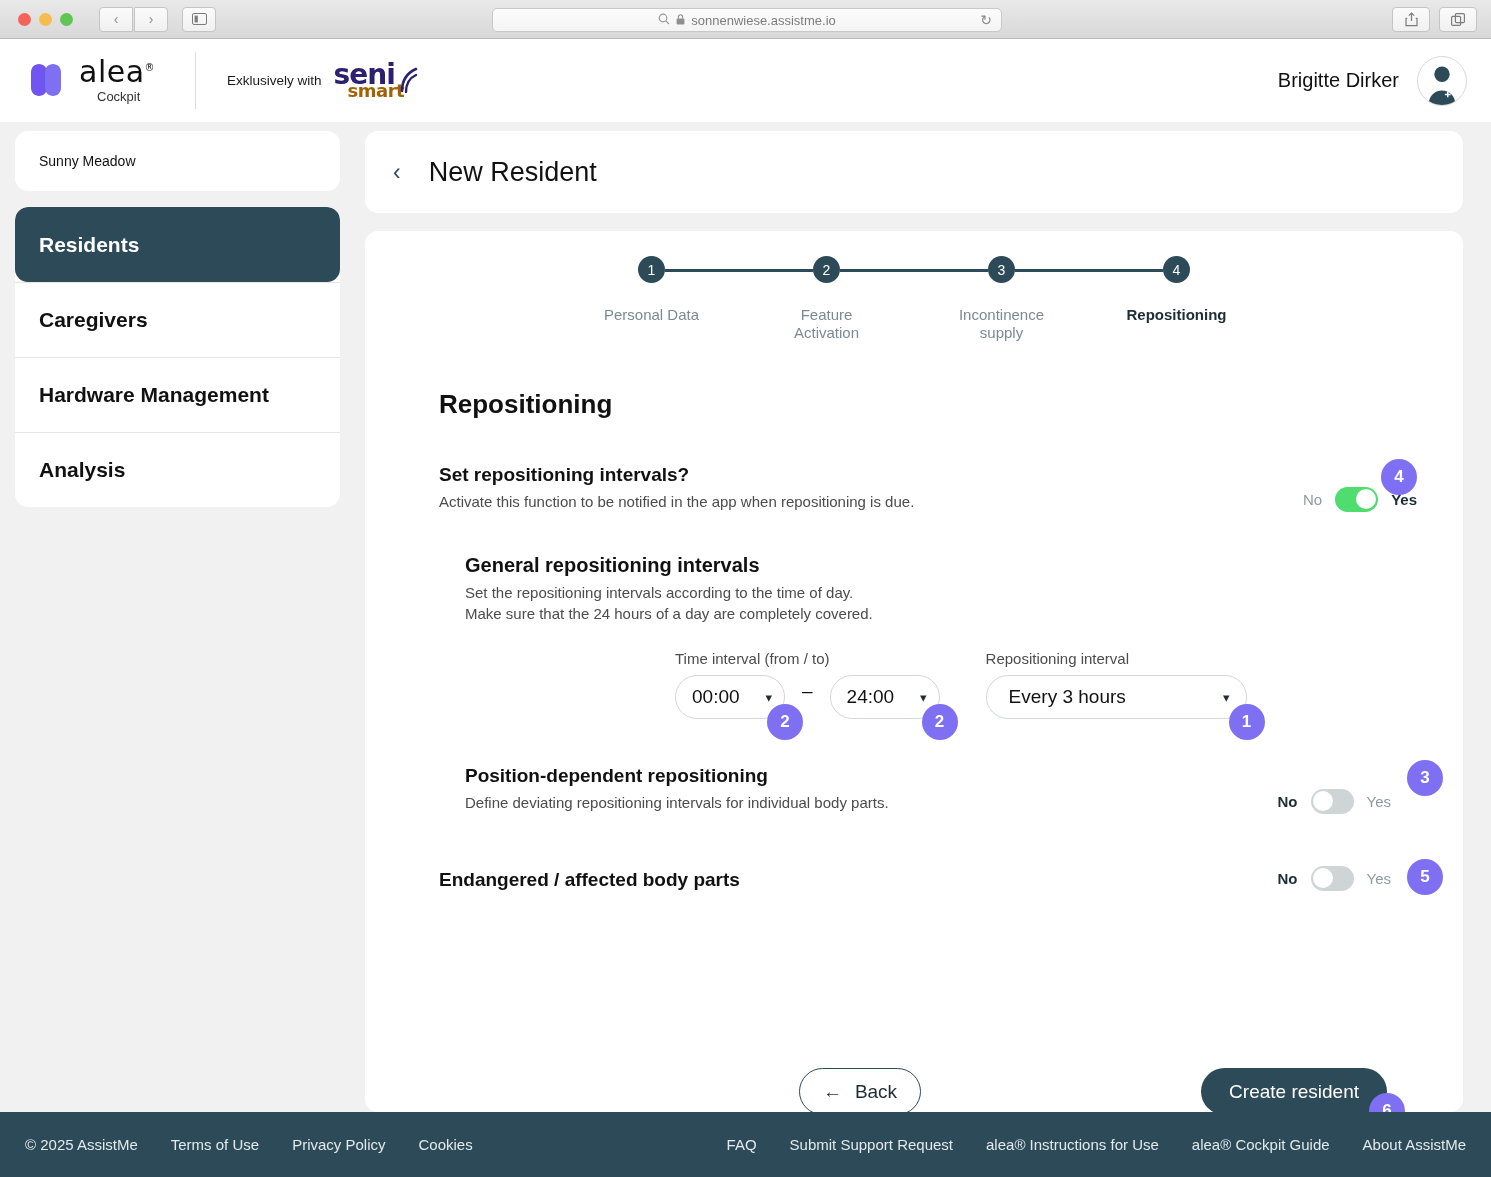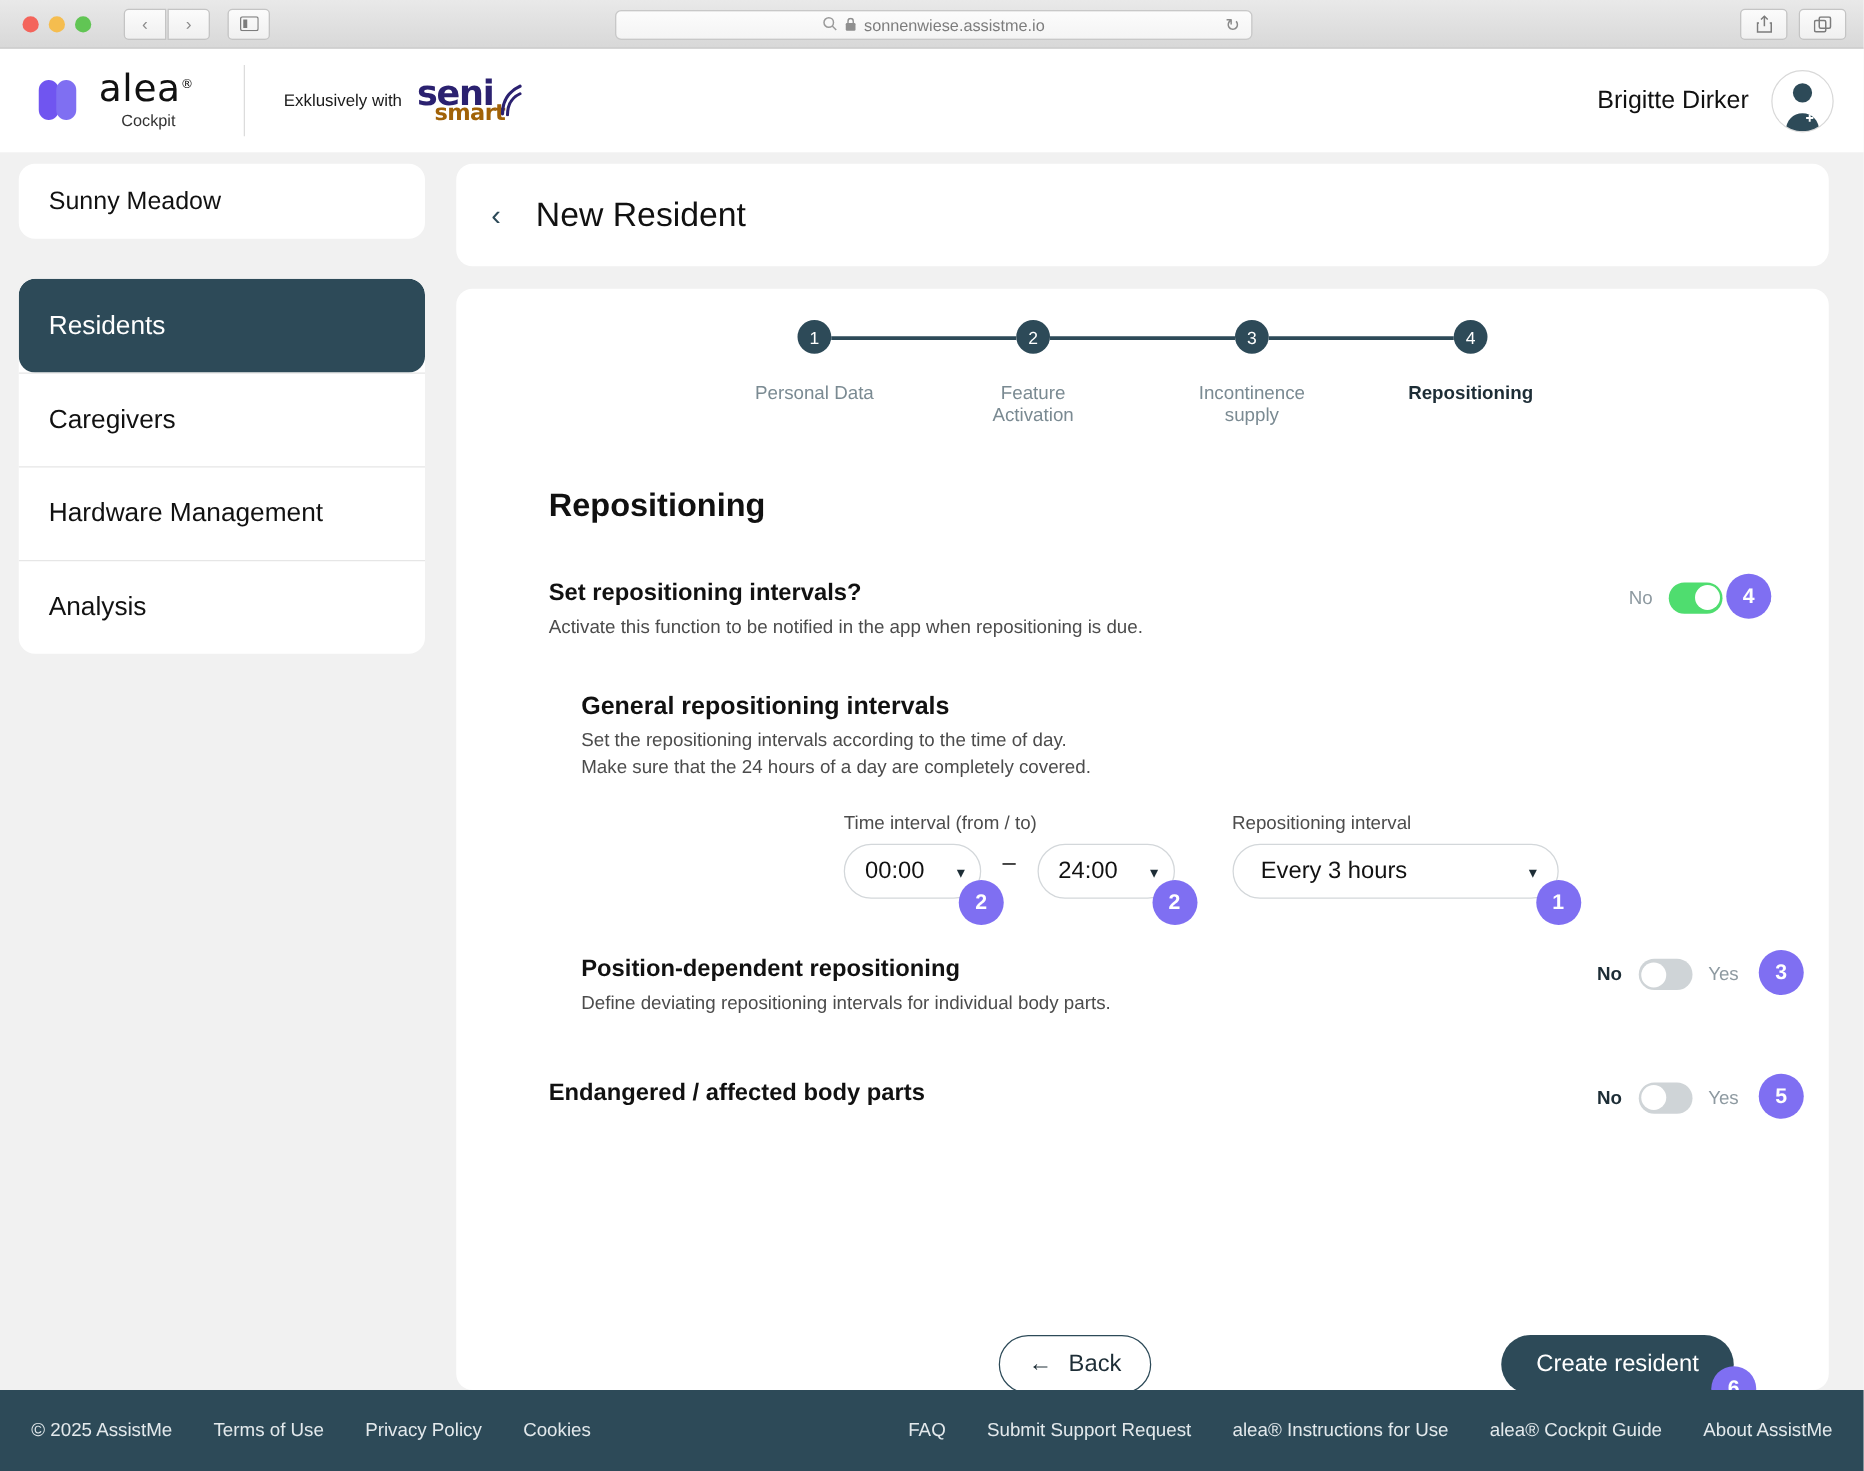--- a/index.html
+++ b/index.html
@@ -74,23 +74,23 @@
   }
 
   
   .body-area { position: absolute; top: 122px; left: 0; width: 1491px; height: 990px; background: #f1f1f1; }
 
   
   .sidebar { position: absolute; left: 15px; top: 9px; width: 325px; }
   .facility {
     background: #fff; border-radius: 13px; height: 60px;
     display: flex; align-items: center; padding-left: 24px;
-    font-size: 20px; color: #111;
-  }
-  .navlist { margin-top: 32px; background: #fff; border-radius: 13px; overflow: hidden; }
+    font-size: 14px; color: #111;
+  }
+  .navlist { margin-top: 16px; background: #fff; border-radius: 13px; overflow: hidden; font-weight: bold; }
   .navitem {
     height: 75px; display: flex; align-items: center; padding-left: 24px;
     font-size: 21px; color: #111; border-top: 1px solid #e6e6e6;
   }
   .navitem:first-child { border-top: none; }
   .navitem.active { background: #2d4a58; color: #fff; border-radius: 13px; border-top: none; }
 
   
   .main { position: absolute; left: 365px; top: 9px; width: 1098px; }
   .titlecard {
@@ -110,21 +110,21 @@
     display: flex; align-items: center; justify-content: center; font-size: 14px;
   }
   .slabel { margin-top: 23px; font-size: 15px; color: #7a8a92; text-align: center; line-height: 1.22; }
   .step.current .slabel { color: #1d2d36; font-weight: 700; }
   .sline { position: absolute; top: 13px; left: 101px; width: 148px; height: 2.5px; background: #2d4a58; }
 
   
   .content { padding: 0 0 0 74px; }
   .h1 { font-size: 26px; font-weight: 700; color: #111; margin-top: 46px; }
 
-  .row { display: flex; align-items: flex-start; margin-top: 44px; position: relative; }
+  .row { display: flex; align-items: flex-end; margin-top: 44px; position: relative; }
   .row .txt { flex: 1; }
   .h2 { font-size: 19px; font-weight: 700; color: #111; }
   .sub { font-size: 15px; color: #4c4c4c; margin-top: 6px; line-height: 1.35; }
 
   .toggle-group { display: flex; align-items: center; gap: 13px; margin-right: 46px; padding-top: 2px; }
   .tlabel { font-size: 15px; }
   .tlabel.on { color: #1d2d36; font-weight: 700; }
   .tlabel.off { color: #8e9aa1; }
   .switch { width: 43px; height: 25px; border-radius: 13px; position: relative; }
   .switch.on { background: #4fdd6f; }

